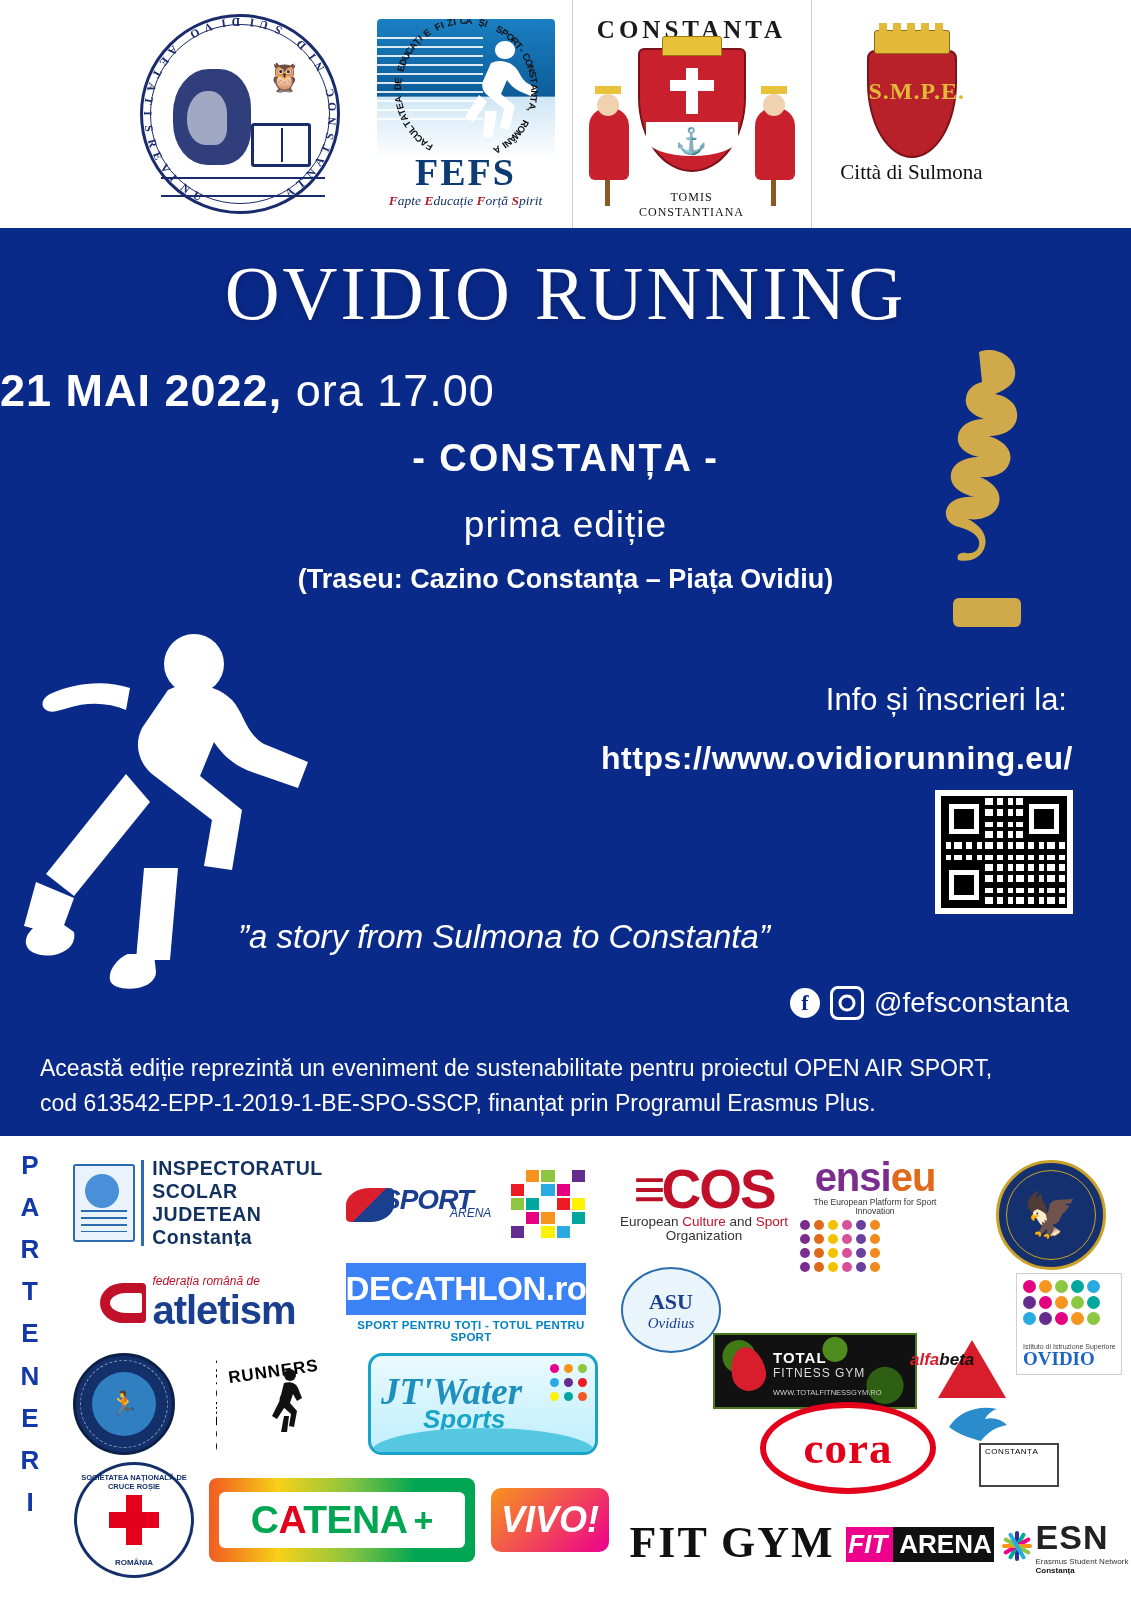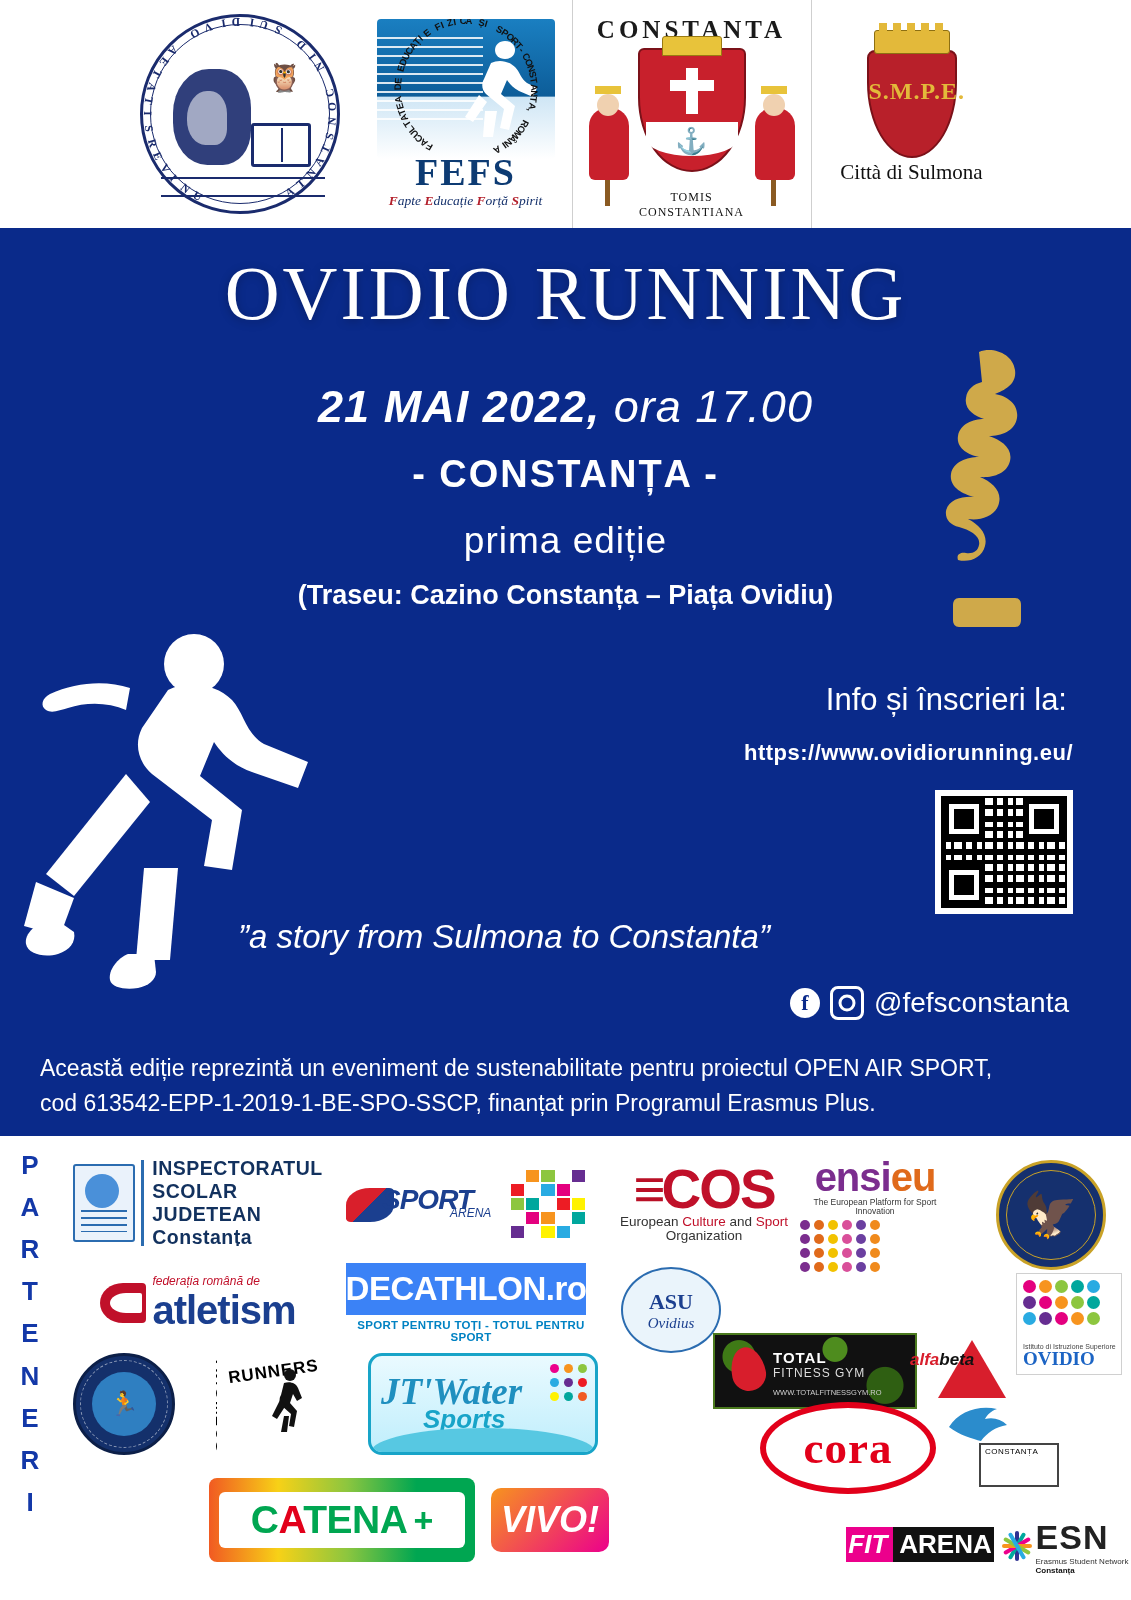--- a/index.html
+++ b/index.html
@@ -334,25 +334,23 @@
     text-align: center;
     font-family: "Liberation Serif", serif;
     font-size: 76px;
     letter-spacing: 3px;
     margin-top: 22px;
     color: #ffffff;
     text-shadow: 0 2px 10px rgba(0,0,0,.25);
     font-variant: small-caps;
   }
   .dateline {
-    text-align: center;
     font-size: 45px;
-    margin-top: 44px;
+    margin-top: 28px;
     letter-spacing: 1px;
-    font-style: italic;
   }
   .dateline .b { font-weight: bold; }
   .city {
     text-align: center;
     font-size: 38px;
     margin-top: 20px;
     font-weight: bold;
     letter-spacing: 2px;
   }
   .edition {
@@ -368,21 +366,21 @@
     font-weight: bold;
   }
   .infoline {
     position: absolute;
     right: 64px; top: 454px;
     font-size: 31px;
   }
   .urlline {
     position: absolute;
     right: 58px; top: 512px;
-    font-size: 22px;
+    font-size: 32px;
     font-weight: bold;
     letter-spacing: .5px;
   }
   .qr {
     position: absolute;
     right: 58px; top: 562px;
     width: 138px; height: 124px;
     background: #ffffff;
     padding: 6px;
     box-sizing: border-box;
@@ -1290,34 +1288,44 @@
         <div class="dl-box">
           <svg viewBox="0 0 70 50" style="position:absolute;left:0;top:0;width:70px;height:50px;">
             <path d="M4 30c10-16 30-22 48-18-6 2-10 6-12 10 8-2 16 0 22 6-12 2-20 8-26 16-8-2-22-6-32-14z" fill="#2b8ccc"></path>
           </svg>
           <div class="dl-plate">
             <span>CONSTANȚA</span>
           </div>
         </div>
       </div>
 
+      <div class="plogo crucerosie">
+        <div class="cr-c">
+          <div class="cr-top">SOCIETATEA NAȚIONALĂ DE CRUCE ROȘIE</div>
+          <div class="cr-cross"></div>
+          <div class="cr-bot">ROMÂNIA</div>
+        </div>
+      </div>
 
       <div class="plogo catena">
         <div class="cat-box">
           <div class="cat-inner">
             <span class="cat-word">C<span class="a2">A</span>TENA</span>
             <span class="cat-plus">+</span>
           </div>
         </div>
       </div>
 
       <div class="plogo vivo">
         <div class="vivo-box">VIVO!</div>
       </div>
 
+      <div class="plogo fitgym">
+        <div class="fg-word">FIT GYM</div>
+      </div>
 
       <div class="plogo fitarena">
         <span class="fa-a">FIT</span>
           <span class="fa-b">ARENA</span>
       </div>
 
       <div class="plogo esn">
         <div class="esn-star" id="esnStar">
             <i style="background: rgb(46, 49, 146); transform: rotate(0deg);"></i>
             <i style="background: rgb(0, 169, 157); transform: rotate(30deg);"></i>

